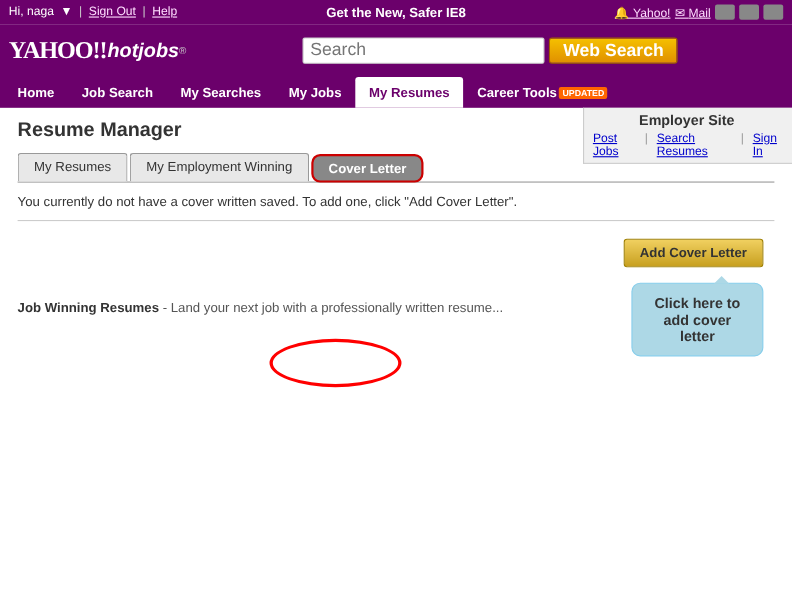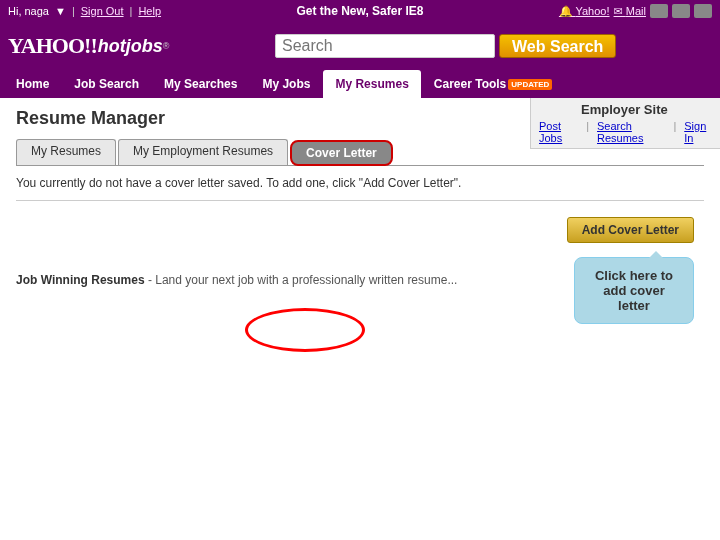--- a/index.html
+++ b/index.html
@@ -315,27 +315,27 @@
     <span class="employer-sep">|</span>
     <span class="employer-link">Sign In</span>
   </div>
 </div>
 
 <div id="main">
   <div id="page-title">Resume Manager</div>
 
   <div id="tabs">
     <div class="tab">My Resumes</div>
-    <div class="tab">My Employment Resumes</div>
+    <div class="tab">My Employment Winning</div>
     <div class="tab highlighted active">Cover Letter</div>
   </div>
 
   <div class="circle-overlay"></div>
 
-  <div id="info-text">You currently do not have a cover letter saved. To add one, click "Add Cover Letter".</div>
+  <div id="info-text">You currently do not have a cover written saved. To add one, click "Add Cover Letter".</div>
 
   <div id="add-cover-btn-wrapper" style="position:relative">
     <button id="add-cover-btn">Add Cover Letter</button>
 
     <div id="tooltip-bubble">
       <span>Click here to add cover letter</span>
     </div>
   </div>
 
   <div id="promo-text">

